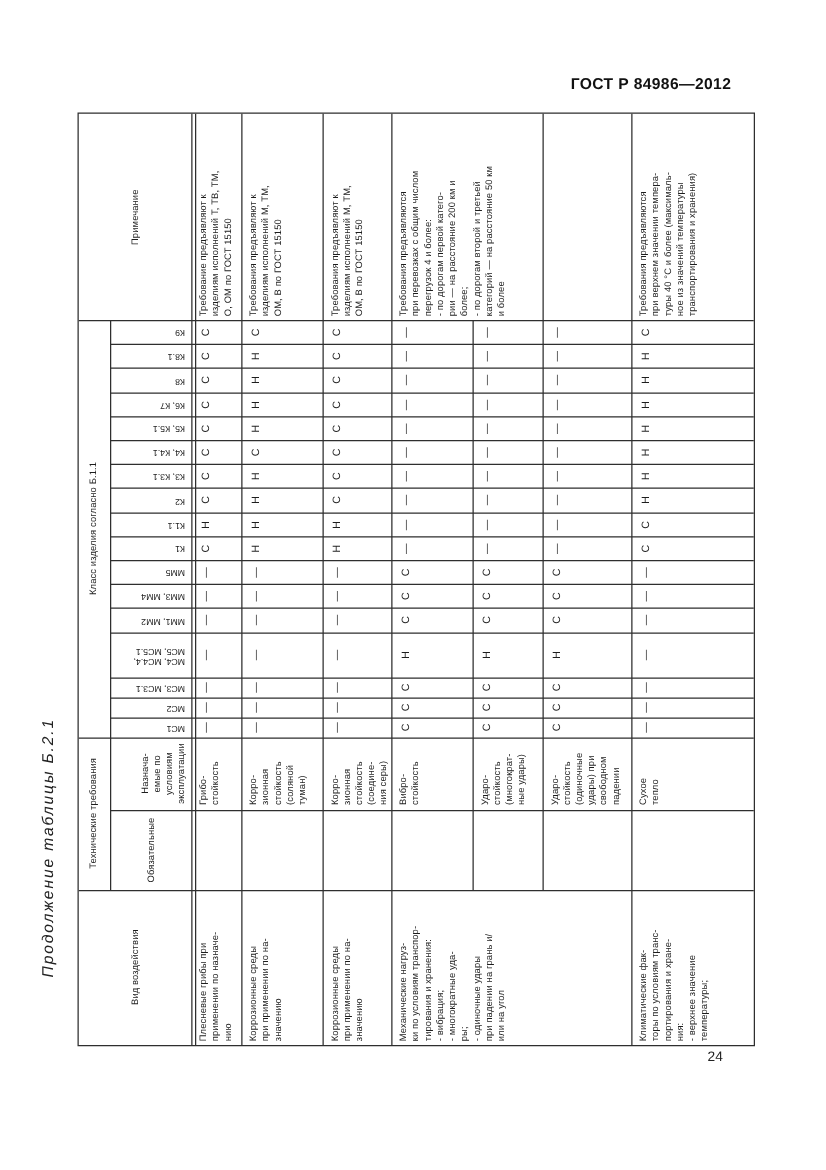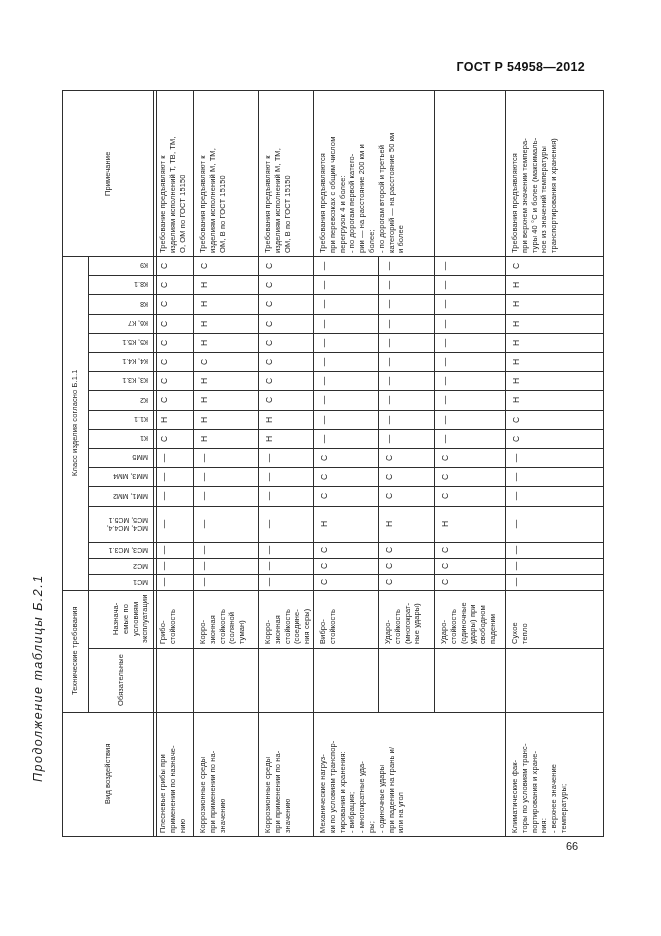--- a/index.html
+++ b/index.html
@@ -33,21 +33,21 @@
     color:#1d1d1d;white-space:pre-line;text-align:left;
   }
   .val{
     position:absolute;width:14px;height:14px;line-height:14px;text-align:center;
     transform:rotate(-90deg);font-size:8.5px;color:#1d1d1d;
   }
 </style>
 </head>
 <body>
 
-<div class="doc-header">ГОСТ Р 54958—2012</div>
+<div class="doc-header">ГОСТ Р 84986—2012</div>
 <div class="caption">Продолжение таблицы Б.2.1</div>
 <div id="table-root">
     <div class="outer" style="left: 62px; top: 90px; width: 540px; height: 745px;"></div>
     <div class="bline" style="left: 88px; top: 256px; width: 1px; height: 456px;"></div>
     <div class="bline" style="left: 153px; top: 91px; width: 1px; height: 745px;"></div>
     <div class="bline" style="left: 156px; top: 91px; width: 1px; height: 745px;"></div>
     <div class="bline" style="left: 193px; top: 91px; width: 1px; height: 745px;"></div>
     <div class="bline" style="left: 258px; top: 91px; width: 1px; height: 745px;"></div>
     <div class="bline" style="left: 313px; top: 91px; width: 1px; height: 745px;"></div>
     <div class="bline" style="left: 378px; top: 256px; width: 1px; height: 456px;"></div>
@@ -286,13 +286,13 @@
 более;
 - по дорогам второй и третьей
 категорий — на расстояние 50 км
 и более</div>
     <div class="rot" style="left: 510px; top: 94px; height: 159px;">Требования предъявляются
 при верхнем значении темпера-
 туры 40 °С и более (максималь-
 ное из значений температуры
 транспортирования и хранения)</div>
   </div>
-<div class="page-num">66</div>
+<div class="page-num">24</div>
 
 </body></html>

